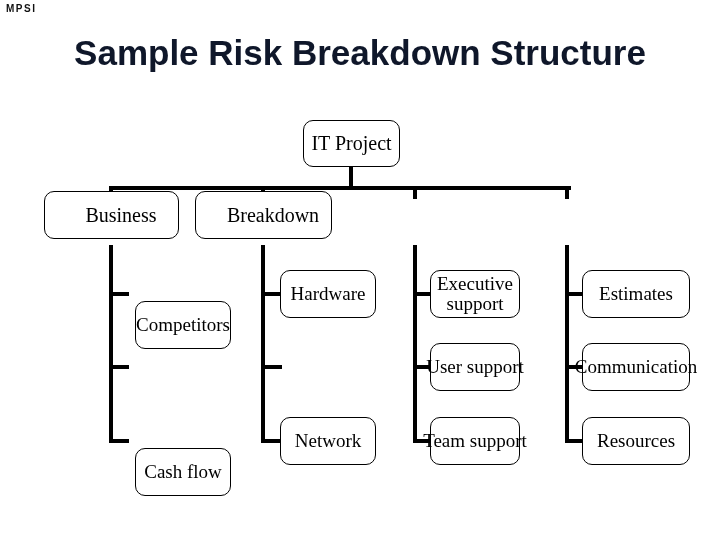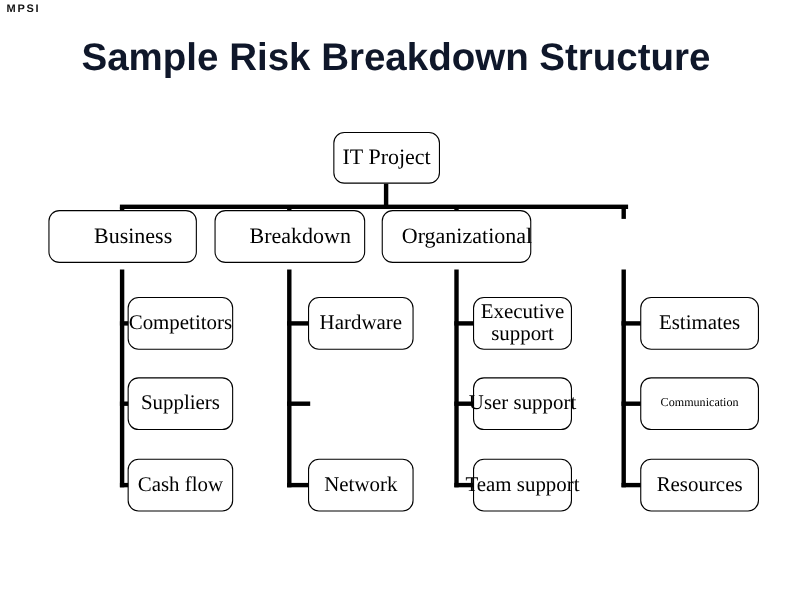--- a/index.html
+++ b/index.html
@@ -48,28 +48,28 @@
     box-sizing: border-box;
   }
   .node.wrap { white-space: normal; }
   .root { left: 303px; top: 120px; width: 97px; height: 47px; font-size: 20px; }
   .cat  { top: 191px; height: 48px; font-size: 20px; padding-left: 19px; }
   .cat.b1 { left: 44px;  width: 135px; }
   .cat.b2 { left: 195px; width: 137px; }
   .cat.b3 { left: 347px; width: 136px; }
   .cat.b4 { left: 500px; width: 136px; }
   .leaf { height: 48px; font-size: 19px; }
-  .col1 { left: 116px; width: 96px; }
+  .col1 { left: 135px; width: 96px; margin-top: 31px; }
   .col2 { left: 280px; width: 96px; }
   .col3 { left: 430px; width: 90px; }
   .col4 { left: 582px; width: 108px; }
   .row1 { top: 270px; }
   .row2 { top: 343px; }
   .row3 { top: 417px; }
-  .small { font-size: 11px; }
+  .small { font-size: 19px; }
   
   .conn { position: absolute; background: #000; }
   .stem  { left: 349px; top: 167px; width: 4px; height: 22px; }
   .hline { left: 109px; top: 186px; width: 462px; height: 4px; }
   .vstub { top: 188px; width: 4px; height: 11px; }
   .vcol  { top: 245px; width: 4px; height: 198px; }
   .x1 { left: 109px; }
   .x2 { left: 261px; }
   .x3 { left: 413px; }
   .x4 { left: 565px; }
@@ -110,24 +110,22 @@
   <div class="conn hstub hs3 sy2"></div>
   <div class="conn hstub hs3 sy3"></div>
   <div class="conn hstub hs4 sy1"></div>
   <div class="conn hstub hs4 sy2"></div>
   <div class="conn hstub hs4 sy3"></div>
 
   <div class="node root">IT Project</div>
 
   <div class="node cat b1">Business</div>
   <div class="node cat b2">Breakdown</div>
-  <div class="node cat b3">Organizational</div>
 
   <div class="node leaf col1 row1">Competitors</div>
-  <div class="node leaf col1 row2">Suppliers</div>
   <div class="node leaf col1 row3">Cash flow</div>
 
   <div class="node leaf col2 row1">Hardware</div>
   <div class="node leaf col2 row3">Network</div>
 
   <div class="node leaf col3 row1 wrap">Executive support</div>
   <div class="node leaf col3 row2">User support</div>
   <div class="node leaf col3 row3">Team support</div>
 
   <div class="node leaf col4 row1">Estimates</div>

